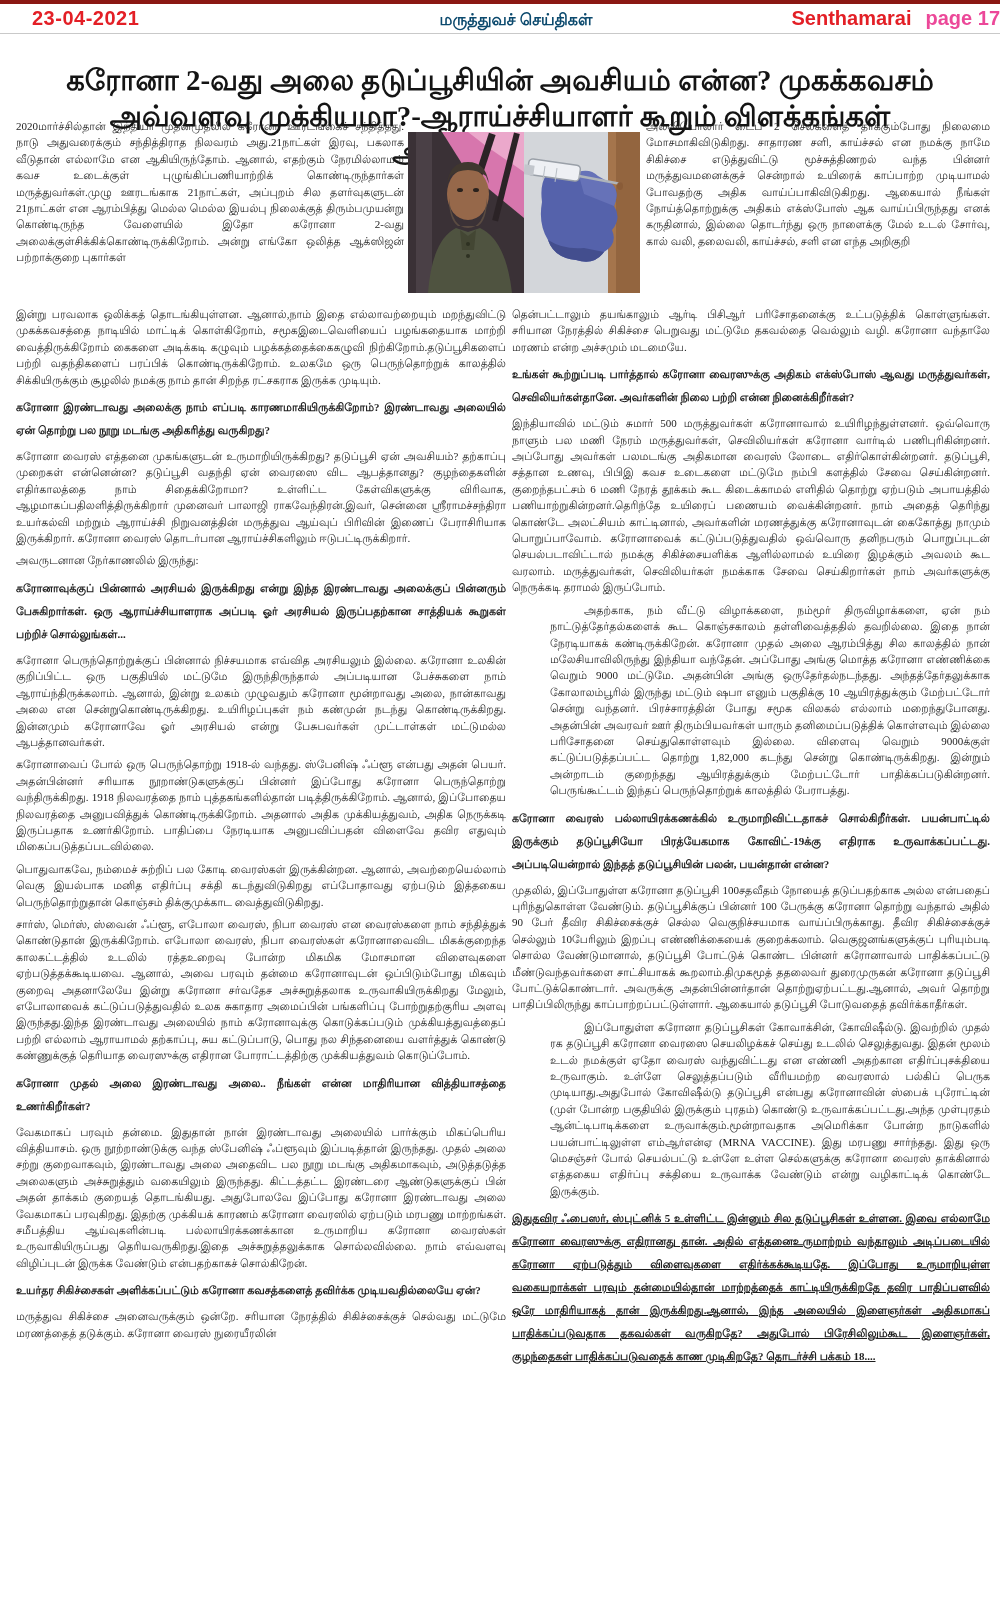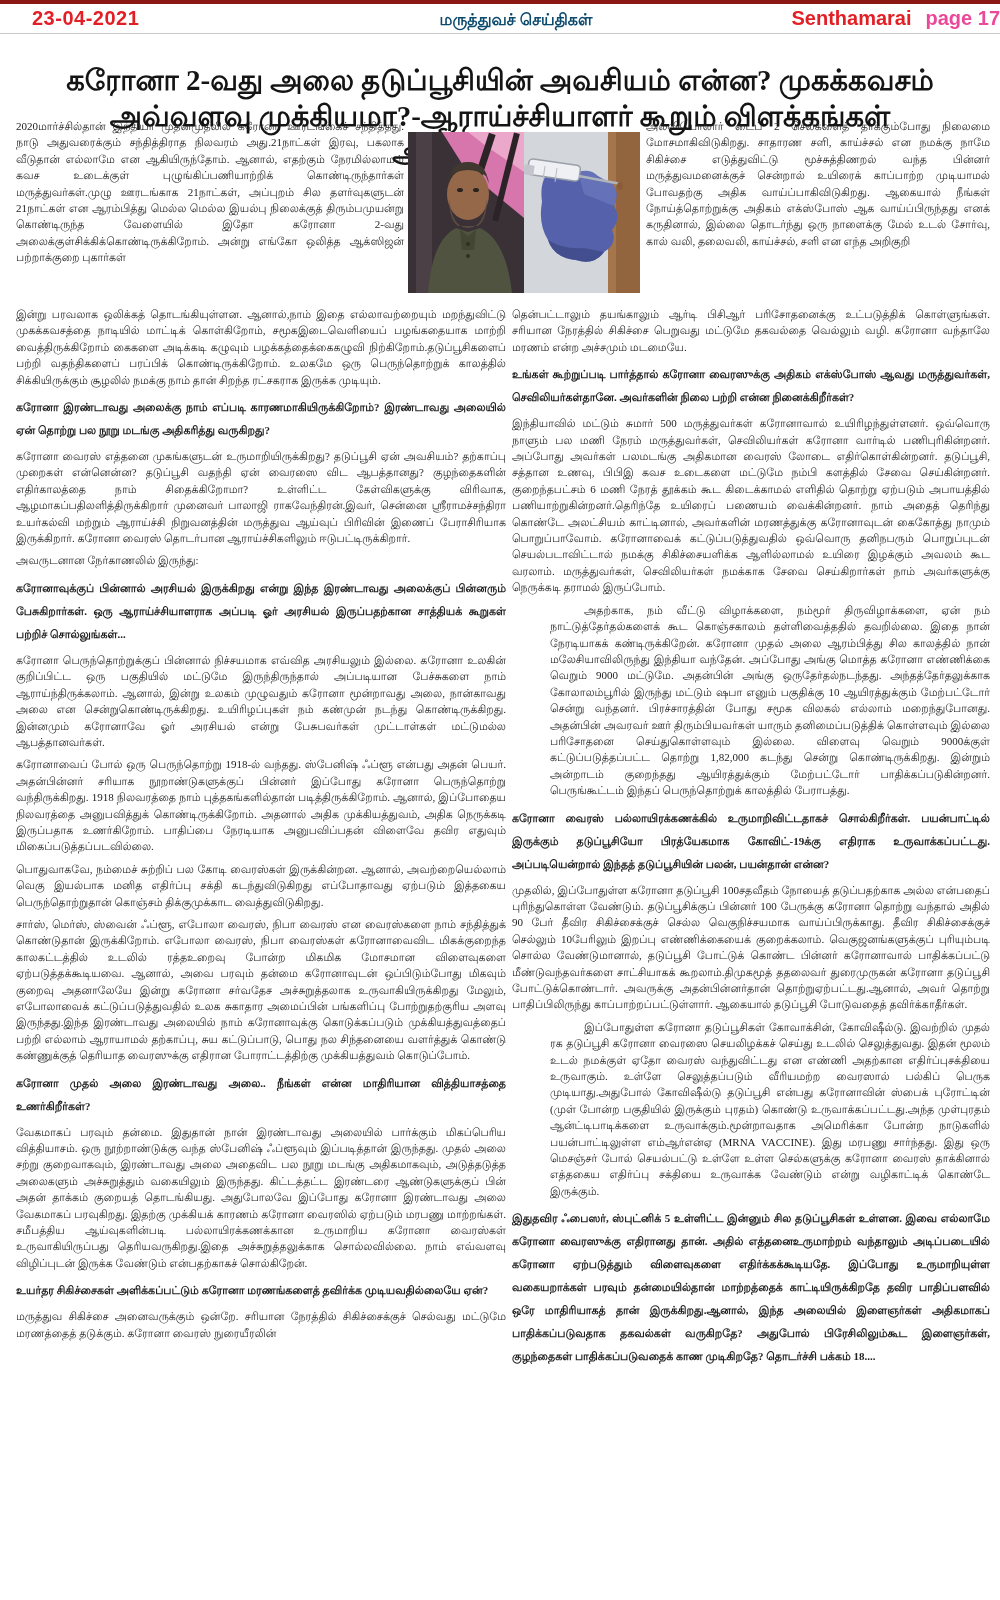--- a/index.html
+++ b/index.html
@@ -18,21 +18,21 @@
     font-weight:bold;font-size:20px;color:#e31f26;}
   .hdr-right .pageno{font-weight:bold;color:#ec4899;margin-left:14px;}
   .rule{position:absolute;left:0;top:33px;width:1000px;height:1px;background:#c9c9c9;}
   
   .headline{position:absolute;left:10px;top:42px;width:980px;text-align:center;
     font-weight:bold;color:#141414;font-size:29px;line-height:36px;margin-top:20px;}
   
   .txt{font-size:11px;line-height:16.4px;text-align:justify;}
   .txt p{margin:0 0 6px 0;}
   .txt p.q{font-weight:bold;margin:8px 0 6px 0;line-height:23px;}
-  .txt p.b{font-weight:bold;}
+  .txt p.b{font-weight:bold;text-decoration:underline;}
   .txt p.indent{text-indent:34px;margin-left:38px;}
   .col-left-top {position:absolute;left:16px;top:118px;width:388px;height:184px;overflow:hidden;}
   .col-right-top{position:absolute;left:646px;top:118px;width:344px;height:186px;overflow:hidden;}
   .col-left-main{position:absolute;left:16px;top:306px;width:490px;height:1288px;overflow:hidden;}
   .col-right-main{position:absolute;left:512px;top:306px;width:478px;height:1288px;overflow:hidden;}
   
   .photos{position:absolute;left:408px;top:132px;width:232px;height:161px;display:flex;}
   .photos svg{display:block;}
 </style>
 </head>
@@ -101,21 +101,21 @@
     <p class="q">கரோனா இரண்டாவது அலைக்கு நாம் எப்படி காரணமாகியிருக்கிறோம்? இரண்டாவது அலையில் ஏன் தொற்று பல நூறு மடங்கு அதிகரித்து வருகிறது?</p>
     <p>கரோனா வைரஸ் எத்தனை முகங்களுடன் உருமாறியிருக்கிறது? தடுப்பூசி ஏன் அவசியம்? தற்காப்பு முறைகள் என்னென்ன? தடுப்பூசி வதந்தி ஏன் வைரஸை விட ஆபத்தானது? குழந்தைகளின் எதிர்காலத்தை நாம் சிதைக்கிறோமா? உள்ளிட்ட கேள்விகளுக்கு விரிவாக, ஆழமாகப்பதிலளித்திருக்கிறார் முனைவர் பாலாஜி ராகவேந்திரன்.இவர், சென்னை ஸ்ரீராமச்சந்திரா உயர்கல்வி மற்றும் ஆராய்ச்சி நிறுவனத்தின் மருத்துவ ஆய்வுப் பிரிவின் இணைப் பேராசிரியாக இருக்கிறார். கரோனா வைரஸ் தொடர்பான ஆராய்ச்சிகளிலும் ஈடுபட்டிருக்கிறார்.</p>
     <p>அவருடனான நேர்காணலில் இருந்து:</p>
     <p class="q">கரோனாவுக்குப் பின்னால் அரசியல் இருக்கிறது என்று இந்த இரண்டாவது அலைக்குப் பின்னரும் பேசுகிறார்கள். ஒரு ஆராய்ச்சியாளராக அப்படி ஓர் அரசியல் இருப்பதற்கான சாத்தியக் கூறுகள் பற்றிச் சொல்லுங்கள்...</p>
     <p>கரோனா பெருந்தொற்றுக்குப் பின்னால் நிச்சயமாக எவ்வித அரசியலும் இல்லை. கரோனா உலகின் குறிப்பிட்ட ஒரு பகுதியில் மட்டுமே இருந்திருந்தால் அப்படியான பேச்சுகளை நாம் ஆராய்ந்திருக்கலாம். ஆனால், இன்று உலகம் முழுவதும் கரோனா மூன்றாவது அலை, நான்காவது அலை என சென்றுகொண்டிருக்கிறது. உயிரிழப்புகள் நம் கண்முன் நடந்து கொண்டிருக்கிறது. இன்னமும் கரோனாவே ஓர் அரசியல் என்று பேசுபவர்கள் முட்டாள்கள் மட்டுமல்ல ஆபத்தானவர்கள்.</p>
     <p>கரோனாவைப் போல் ஒரு பெருந்தொற்று 1918-ல் வந்தது. ஸ்பேனிஷ் ஃப்ளூ என்பது அதன் பெயர். அதன்பின்னர் சரியாக நூறாண்டுகளுக்குப் பின்னர் இப்போது கரோனா பெருந்தொற்று வந்திருக்கிறது. 1918 நிலவரத்தை நாம் புத்தகங்களில்தான் படித்திருக்கிறோம். ஆனால், இப்போதைய நிலவரத்தை அனுபவித்துக் கொண்டிருக்கிறோம். அதனால் அதிக முக்கியத்துவம், அதிக நெருக்கடி இருப்பதாக உணர்கிறோம். பாதிப்பை நேரடியாக அனுபவிப்பதன் விளைவே தவிர எதுவும் மிகைப்படுத்தப்படவில்லை.</p>
     <p>பொதுவாகவே, நம்மைச் சுற்றிப் பல கோடி வைரஸ்கள் இருக்கின்றன. ஆனால், அவற்றையெல்லாம் வெகு இயல்பாக மனித எதிர்ப்பு சக்தி கடந்துவிடுகிறது எப்போதாவது ஏற்படும் இத்தகைய பெருந்தொற்றுதான் கொஞ்சம் திக்குமுக்காட வைத்துவிடுகிறது.</p>
     <p>சார்ஸ், மெர்ஸ், ஸ்வைன் ஃப்ளூ, எபோலா வைரஸ், நிபா வைரஸ் என வைரஸ்களை நாம் சந்தித்துக் கொண்டுதான் இருக்கிறோம். எபோலா வைரஸ், நிபா வைரஸ்கள் கரோனாவைவிட மிகக்குறைந்த காலகட்டத்தில் உடலில் ரத்தஉறைவு போன்ற மிகமிக மோசமான விளைவுகளை ஏற்படுத்தக்கூடியவை. ஆனால், அவை பரவும் தன்மை கரோனாவுடன் ஒப்பிடும்போது மிகவும் குறைவு அதனாலேயே இன்று கரோனா சர்வதேச அச்சுறுத்தலாக உருவாகியிருக்கிறது மேலும், எபோலாவைக் கட்டுப்படுத்துவதில் உலக சுகாதார அமைப்பின் பங்களிப்பு போற்றுதற்குரிய அளவு இருந்தது.இந்த இரண்டாவது அலையில் நாம் கரோனாவுக்கு கொடுக்கப்படும் முக்கியத்துவத்தைப் பற்றி எல்லாம் ஆராயாமல் தற்காப்பு, சுய கட்டுப்பாடு, பொது நல சிந்தனையை வளர்த்துக் கொண்டு கண்ணுக்குத் தெரியாத வைரஸுக்கு எதிரான போராட்டத்திற்கு முக்கியத்துவம் கொடுப்போம்.</p>
     <p class="q">கரோனா முதல் அலை இரண்டாவது அலை.. நீங்கள் என்ன மாதிரியான வித்தியாசத்தை உணர்கிறீர்கள்?</p>
     <p>வேகமாகப் பரவும் தன்மை. இதுதான் நான் இரண்டாவது அலையில் பார்க்கும் மிகப்பெரிய வித்தியாசம். ஒரு நூற்றாண்டுக்கு வந்த ஸ்பேனிஷ் ஃப்ளூவும் இப்படித்தான் இருந்தது. முதல் அலை சற்று குறைவாகவும், இரண்டாவது அலை அதைவிட பல நூறு மடங்கு அதிகமாகவும், அடுத்தடுத்த அலைகளும் அச்சுறுத்தும் வகையிலும் இருந்தது. கிட்டத்தட்ட இரண்டரை ஆண்டுகளுக்குப் பின் அதன் தாக்கம் குறையத் தொடங்கியது. அதுபோலவே இப்போது கரோனா இரண்டாவது அலை வேகமாகப் பரவுகிறது. இதற்கு முக்கியக் காரணம் கரோனா வைரஸில் ஏற்படும் மரபணு மாற்றங்கள். சமீபத்திய ஆய்வுகளின்படி பல்லாயிரக்கணக்கான உருமாறிய கரோனா வைரஸ்கள் உருவாகியிருப்பது தெரியவருகிறது.இதை அச்சுறுத்தலுக்காக சொல்லவில்லை. நாம் எவ்வளவு விழிப்புடன் இருக்க வேண்டும் என்பதற்காகச் சொல்கிறேன்.</p>
-    <p class="q">உயர்தர சிகிச்சைகள் அளிக்கப்பட்டும் கரோனா மரணங்களைத் தவிர்க்க முடியவதில்லையே ஏன்?</p>
+    <p class="q">உயர்தர சிகிச்சைகள் அளிக்கப்பட்டும் கரோனா கவசத்களைத் தவிர்க்க முடியவதில்லையே ஏன்?</p>
     <p>மருத்துவ சிகிச்சை அனைவருக்கும் ஒன்றே. சரியான நேரத்தில் சிகிச்சைக்குச் செல்வது மட்டுமே மரணத்தைத் தடுக்கும். கரோனா வைரஸ் நுரையீரலின்</p>
   </div>
 
   <div class="col-right-main txt">
     <p>தென்பட்டாலும் தயங்காலும் ஆர்டி பிசிஆர் பரிசோதனைக்கு உட்படுத்திக் கொள்ளுங்கள். சரியான நேரத்தில் சிகிச்சை பெறுவது மட்டுமே தகவல்தை வெல்லும் வழி. கரோனா வந்தாலே மரணம் என்ற அச்சமும் மடமையே.</p>
     <p class="q">உங்கள் கூற்றுப்படி பார்த்தால் கரோனா வைரஸுக்கு அதிகம் எக்ஸ்போஸ் ஆவது மருத்துவர்கள், செவிலியர்கள்தானே. அவர்களின் நிலை பற்றி என்ன நினைக்கிறீர்கள்?</p>
     <p>இந்தியாவில் மட்டும் சுமார் 500 மருத்துவர்கள் கரோனாவால் உயிரிழந்துள்ளனர். ஒவ்வொரு நாளும் பல மணி நேரம் மருத்துவர்கள், செவிலியர்கள் கரோனா வார்டில் பணிபுரிகின்றனர். அப்போது அவர்கள் பலமடங்கு அதிகமான வைரஸ் லோடை எதிர்கொள்கின்றனர். தடுப்பூசி, சத்தான உணவு, பிபிஇ கவச உடைகளை மட்டுமே நம்பி களத்தில் சேவை செய்கின்றனர். குறைந்தபட்சம் 6 மணி நேரத் தூக்கம் கூட கிடைக்காமல் எளிதில் தொற்று ஏற்படும் அபாயத்தில் பணியாற்றுகின்றனர்.தெரிந்தே உயிரைப் பணையம் வைக்கின்றனர். நாம் அதைத் தெரிந்து கொண்டே அலட்சியம் காட்டினால், அவர்களின் மரணத்துக்கு கரோனாவுடன் கைகோத்து நாமும் பொறுப்பாவோம். கரோனாவைக் கட்டுப்படுத்துவதில் ஒவ்வொரு தனிநபரும் பொறுப்புடன் செயல்படாவிட்டால் நமக்கு சிகிச்சையளிக்க ஆளில்லாமல் உயிரை இழக்கும் அவலம் கூட வரலாம். மருத்துவர்கள், செவிலியர்கள் நமக்காக சேவை செய்கிறார்கள் நாம் அவர்களுக்கு நெருக்கடி தராமல் இருப்போம்.</p>
     <p class="indent">அதற்காக, நம் வீட்டு விழாக்களை, நம்மூர் திருவிழாக்களை, ஏன் நம் நாட்டுத்தேர்தல்களைக் கூட கொஞ்சகாலம் தள்ளிவைத்ததில் தவறில்லை. இதை நான் நேரடியாகக் கண்டிருக்கிறேன். கரோனா முதல் அலை ஆரம்பித்து சில காலத்தில் நான் மலேசியாவிலிருந்து இந்தியா வந்தேன். அப்போது அங்கு மொத்த கரோனா எண்ணிக்கை வெறும் 9000 மட்டுமே. அதன்பின் அங்கு ஒருதேர்தல்நடந்தது. அந்தத்தேர்தலுக்காக கோலாலம்பூரில் இருந்து மட்டும் ஷபா எனும் பகுதிக்கு 10 ஆயிரத்துக்கும் மேற்பட்டோர் சென்று வந்தனர். பிரச்சாரத்தின் போது சமூக விலகல் எல்லாம் மறைந்துபோனது. அதன்பின் அவரவர் ஊர் திரும்பியவர்கள் யாரும் தனிமைப்படுத்திக் கொள்ளவும் இல்லை பரிசோதனை செய்துகொள்ளவும் இல்லை. விளைவு வெறும் 9000க்குள் கட்டுப்படுத்தப்பட்ட தொற்று 1,82,000 கடந்து சென்று கொண்டிருக்கிறது. இன்றும் அன்றாடம் குறைந்தது ஆயிரத்துக்கும் மேற்பட்டோர் பாதிக்கப்படுகின்றனர். பெருங்கூட்டம் இந்தப் பெருந்தொற்றுக் காலத்தில் பேராபத்து.</p>
     <p class="q">கரோனா வைரஸ் பல்லாயிரக்கணக்கில் உருமாறிவிட்டதாகச் சொல்கிறீர்கள். பயன்பாட்டில் இருக்கும் தடுப்பூசியோ பிரத்யேகமாக கோவிட்-19க்கு எதிராக உருவாக்கப்பட்டது. அப்படியென்றால் இந்தத் தடுப்பூசியின் பலன், பயன்தான் என்ன?</p>
     <p>முதலில், இப்போதுள்ள கரோனா தடுப்பூசி 100சதவீதம் நோயைத் தடுப்பதற்காக அல்ல என்பதைப் புரிந்துகொள்ள வேண்டும். தடுப்பூசிக்குப் பின்னர் 100 பேருக்கு கரோனா தொற்று வந்தால் அதில் 90 பேர் தீவிர சிகிச்சைக்குச் செல்ல வெகுநிச்சயமாக வாய்ப்பிருக்காது. தீவிர சிகிச்சைக்குச் செல்லும் 10பேரிலும் இறப்பு எண்ணிக்கையைக் குறைக்கலாம். வெகுஜனங்களுக்குப் புரியும்படி சொல்ல வேண்டுமானால், தடுப்பூசி போட்டுக் கொண்ட பின்னர் கரோனாவால் பாதிக்கப்பட்டு மீண்டுவந்தவர்களை சாட்சியாகக் கூறலாம்.திமுகமூத் ததலைவர் துரைமுருகன் கரோனா தடுப்பூசி போட்டுக்கொண்டார். அவருக்கு அதன்பின்னர்தான் தொற்றுஏற்பட்டது.ஆனால், அவர் தொற்று பாதிப்பிலிருந்து காப்பாற்றப்பட்டுள்ளார். ஆகையால் தடுப்பூசி போடுவதைத் தவிர்க்காதீர்கள்.</p>

